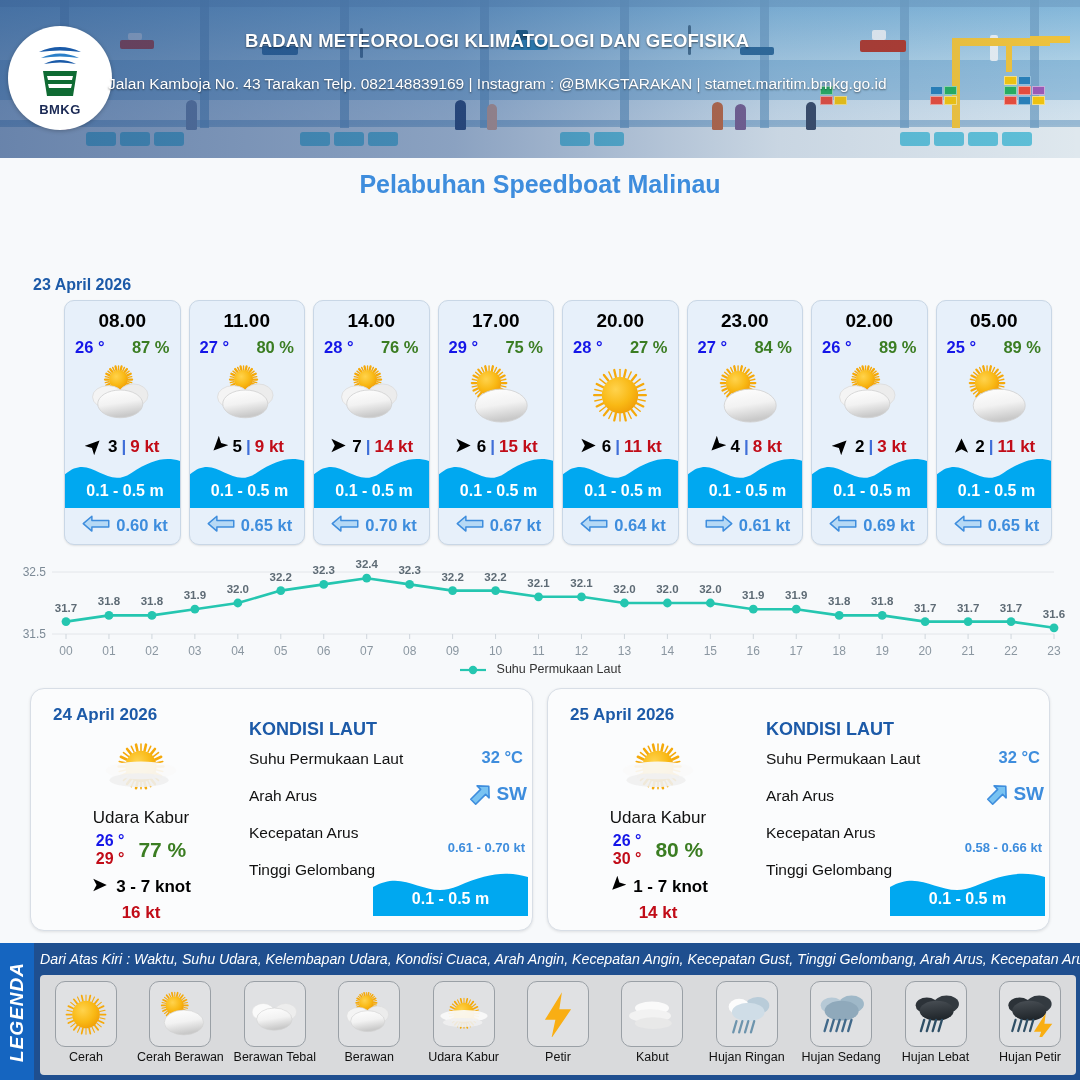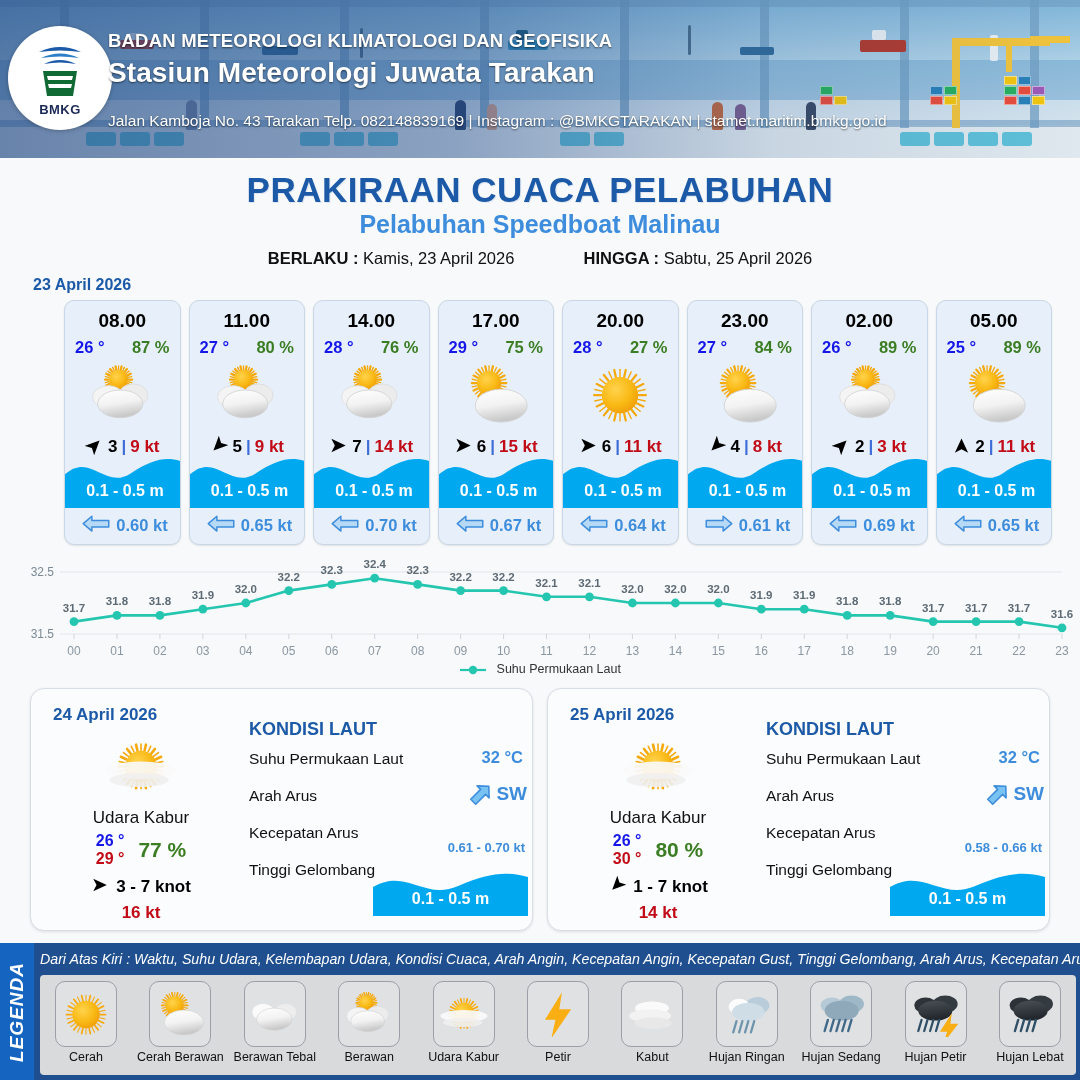--- a/index.html
+++ b/index.html
@@ -32,21 +32,21 @@
 
   .logo-circle{
     position:absolute;left:8px;top:26px;width:104px;height:104px;border-radius:50%;
     background:#ffffff;display:flex;flex-direction:column;align-items:center;justify-content:center;
     box-shadow:0 1px 4px rgba(0,0,0,.25);z-index:5;
   }
   .logo-txt{font-size:13px;font-weight:bold;color:#1b2a55;letter-spacing:.5px;margin-top:2px;}
 
   .banner-text{position:absolute;left:108px;top:30px;z-index:6;color:#fff;
      text-shadow:0 1px 2px rgba(0,0,0,.55);}
-  .bt1{font-size:18.5px;font-weight:bold;letter-spacing:.2px;}
+  .bt1{font-size:18.5px;font-weight:bold;letter-spacing:.2px;text-align:center;}
   .bt2{font-size:28px;font-weight:bold;margin-top:5px;letter-spacing:.1px;}
   .bt3{font-size:15.5px;margin-top:23px;font-weight:400;}
 
   
   .title-wrap{text-align:center;padding-top:12px;}
   .main-title{font-size:35px;font-weight:bold;color:#1c5aa8;letter-spacing:.5px;
      text-shadow:1px 1px 0 #dfe8f2;}
   .sub-title{font-size:25px;font-weight:bold;color:#3e8ddd;margin-top:0;}
   .valid-row{margin-top:10px;font-size:16.5px;color:#111;}
   .valid-row .lbl{font-weight:bold;}
@@ -70,21 +70,21 @@
   .c-wind .bar{color:#3f6ed8;font-size:17px;font-weight:bold;}
   .c-wind .gust{font-size:17px;font-weight:bold;color:#c10c18;}
   .wave{position:absolute;left:0;bottom:36px;width:120px;height:58px;}
   .wave-txt{position:absolute;left:0;bottom:44px;width:120px;text-align:center;
     font-size:16px;font-weight:bold;color:#fff;z-index:3;}
   .c-cur{position:absolute;left:0;bottom:8px;width:120px;display:flex;align-items:center;
     justify-content:center;gap:6px;}
   .c-cur .ctxt{font-size:16.5px;font-weight:bold;color:#3e8ddd;}
 
   
-  .chart-box{position:absolute;left:22px;top:558px;width:1052px;height:130px;}
+  .chart-box{position:absolute;left:14px;top:558px;width:1052px;height:130px;}
   .legend-chart{position:absolute;left:0;top:662px;width:1080px;text-align:center;
      font-size:12.5px;color:#333;}
   .legend-chart .dot{display:inline-block;vertical-align:middle;margin-right:6px;}
 
   
   .daily-wrap{position:absolute;left:30px;top:688px;width:1020px;display:flex;gap:14px;}
   .daily{width:503px;height:243px;background:#fbfcfd;border:1px solid #d8dee6;border-radius:14px;
      box-shadow:0 1px 3px rgba(0,0,0,.10);position:relative;}
   .d-date{position:absolute;left:22px;top:16px;font-size:17px;font-weight:bold;color:#1c5aa8;}
   .d-left{position:absolute;left:10px;top:44px;width:200px;text-align:center;}
@@ -207,35 +207,26 @@
       <path d="M13 24 Q29 16 45 24 Q29 21 13 24 Z" fill="#1a5aa8"></path>
       <path d="M12 31 L46 31 L42 56 L16 56 Z" fill="#0f6b33"></path>
       <path d="M16 36 L42 36 L41 40 L17 40 Z" fill="#ffffff"></path>
       <path d="M17 44 L41 44 L40 48 L18 48 Z" fill="#ffffff"></path>
     </svg>
     <div class="logo-txt">BMKG</div>
   </div>
 
   <div class="banner-text">
     <div class="bt1">BADAN METEOROLOGI KLIMATOLOGI DAN GEOFISIKA</div>
-    <div class="bt2">Stasiun Meteorologi Juwata Tarakan</div>
     <div class="bt3">Jalan Kamboja No. 43 Tarakan  Telp. 082148839169 | Instagram : @BMKGTARAKAN | stamet.maritim.bmkg.go.id</div>
   </div>
 </div>
 
 <div class="title-wrap">
-  <div class="main-title">PRAKIRAAN CUACA PELABUHAN</div>
   <div class="sub-title">Pelabuhan Speedboat Malinau</div>
-  <div class="valid-row">
-    <span class="lbl">BERLAKU :</span>
-    <span>Kamis, 23 April 2026</span>
-    <span class="gap"></span>
-    <span class="lbl">HINGGA :</span>
-    <span>Sabtu, 25 April 2026</span>
-  </div>
 </div>
 <div class="day-label">23 April 2026</div>
 
 <div class="cards" id="cards">
     <div class="card">
       <div class="c-time">08.00</div>
      <div class="c-tr">
        <span class="c-temp">26 °</span>
        <span class="c-hum">87 %</span>
      </div>
@@ -1649,60 +1640,60 @@
               </linearGradient>
     <linearGradient id="dg" x1="0" y1="0" x2="0.2" y2="1">
       <stop offset="0%" stop-color="#4a5056"></stop>
                 <stop offset="100%" stop-color="#20262b"></stop>
               </linearGradient>
     <linearGradient id="bg2" x1="0" y1="0" x2="0.2" y2="1">
       <stop offset="0%" stop-color="#c3d6e2"></stop>
                 <stop offset="100%" stop-color="#8fa9bb"></stop>
               </linearGradient>
   </defs>
+            <ellipse cx="66" cy="34" rx="19" ry="13" fill="#333a40"></ellipse>
+            <ellipse cx="36" cy="36" rx="17" ry="12" fill="#2c3238"></ellipse>
+            <ellipse cx="51" cy="44" rx="26" ry="15" fill="url(#dg)"></ellipse>
+            <line x1="32" y1="58" x2="27" y2="75" stroke="#2f4f66" stroke-width="3.6" stroke-linecap="round"></line>
+            <line x1="41" y1="58" x2="36" y2="75" stroke="#2f4f66" stroke-width="3.6" stroke-linecap="round"></line>
+            <line x1="50" y1="58" x2="45" y2="75" stroke="#2f4f66" stroke-width="3.6" stroke-linecap="round"></line>
+            <line x1="59" y1="58" x2="54" y2="75" stroke="#2f4f66" stroke-width="3.6" stroke-linecap="round"></line>
+          </svg>
+        </div>
+    <div class="leg-lab">Hujan Lebat</div>
+      </div>
+      <div class="leg-item">
+        <div class="leg-box">
+          <svg width="56" height="45.919999999999995" viewBox="8 14 84 70">
+            <defs>
+    <radialGradient id="sg" cx="38%" cy="34%" r="72%">
+      <stop offset="0%" stop-color="#ffd34d"></stop>
+                <stop offset="60%" stop-color="#f9b915"></stop>
+      <stop offset="100%" stop-color="#f09d06"></stop>
+              </radialGradient>
+    <linearGradient id="cg" x1="0" y1="0" x2="0.25" y2="1">
+      <stop offset="0%" stop-color="#ffffff"></stop>
+                <stop offset="55%" stop-color="#f2f2f2"></stop>
+      <stop offset="100%" stop-color="#c9c9c9"></stop>
+              </linearGradient>
+    <linearGradient id="dg" x1="0" y1="0" x2="0.2" y2="1">
+      <stop offset="0%" stop-color="#4a5056"></stop>
+                <stop offset="100%" stop-color="#20262b"></stop>
+              </linearGradient>
+    <linearGradient id="bg2" x1="0" y1="0" x2="0.2" y2="1">
+      <stop offset="0%" stop-color="#c3d6e2"></stop>
+                <stop offset="100%" stop-color="#8fa9bb"></stop>
+              </linearGradient>
+  </defs>
             <ellipse cx="64" cy="34" rx="19" ry="13" fill="#333a40"></ellipse>
             <ellipse cx="34" cy="36" rx="17" ry="12" fill="#2c3238"></ellipse>
             <ellipse cx="49" cy="44" rx="26" ry="15" fill="url(#dg)"></ellipse>
             <line x1="28" y1="58" x2="23" y2="75" stroke="#2f4f66" stroke-width="3.4" stroke-linecap="round"></line>
             <line x1="37" y1="58" x2="32" y2="75" stroke="#2f4f66" stroke-width="3.4" stroke-linecap="round"></line>
             <line x1="46" y1="58" x2="41" y2="75" stroke="#2f4f66" stroke-width="3.4" stroke-linecap="round"></line>
             <line x1="55" y1="58" x2="50" y2="75" stroke="#2f4f66" stroke-width="3.4" stroke-linecap="round"></line>
             <path d="M74 48 L56 76 L67 76 L61 94 L84 64 L72 64 Z" fill="#f9ae13"></path>
           </svg>
         </div>
     <div class="leg-lab">Hujan Petir</div>
       </div>
-      <div class="leg-item">
-        <div class="leg-box">
-          <svg width="56" height="45.919999999999995" viewBox="8 14 84 70">
-            <defs>
-    <radialGradient id="sg" cx="38%" cy="34%" r="72%">
-      <stop offset="0%" stop-color="#ffd34d"></stop>
-                <stop offset="60%" stop-color="#f9b915"></stop>
-      <stop offset="100%" stop-color="#f09d06"></stop>
-              </radialGradient>
-    <linearGradient id="cg" x1="0" y1="0" x2="0.25" y2="1">
-      <stop offset="0%" stop-color="#ffffff"></stop>
-                <stop offset="55%" stop-color="#f2f2f2"></stop>
-      <stop offset="100%" stop-color="#c9c9c9"></stop>
-              </linearGradient>
-    <linearGradient id="dg" x1="0" y1="0" x2="0.2" y2="1">
-      <stop offset="0%" stop-color="#4a5056"></stop>
-                <stop offset="100%" stop-color="#20262b"></stop>
-              </linearGradient>
-    <linearGradient id="bg2" x1="0" y1="0" x2="0.2" y2="1">
-      <stop offset="0%" stop-color="#c3d6e2"></stop>
-                <stop offset="100%" stop-color="#8fa9bb"></stop>
-              </linearGradient>
-  </defs>
-            <ellipse cx="66" cy="34" rx="19" ry="13" fill="#333a40"></ellipse>
-            <ellipse cx="36" cy="36" rx="17" ry="12" fill="#2c3238"></ellipse>
-            <ellipse cx="51" cy="44" rx="26" ry="15" fill="url(#dg)"></ellipse>
-            <line x1="32" y1="58" x2="27" y2="75" stroke="#2f4f66" stroke-width="3.6" stroke-linecap="round"></line>
-            <line x1="41" y1="58" x2="36" y2="75" stroke="#2f4f66" stroke-width="3.6" stroke-linecap="round"></line>
-            <line x1="50" y1="58" x2="45" y2="75" stroke="#2f4f66" stroke-width="3.6" stroke-linecap="round"></line>
-            <line x1="59" y1="58" x2="54" y2="75" stroke="#2f4f66" stroke-width="3.6" stroke-linecap="round"></line>
-          </svg>
-        </div>
-    <div class="leg-lab">Hujan Lebat</div>
-      </div>
     </div>
 </div>
 
 </body></html>

